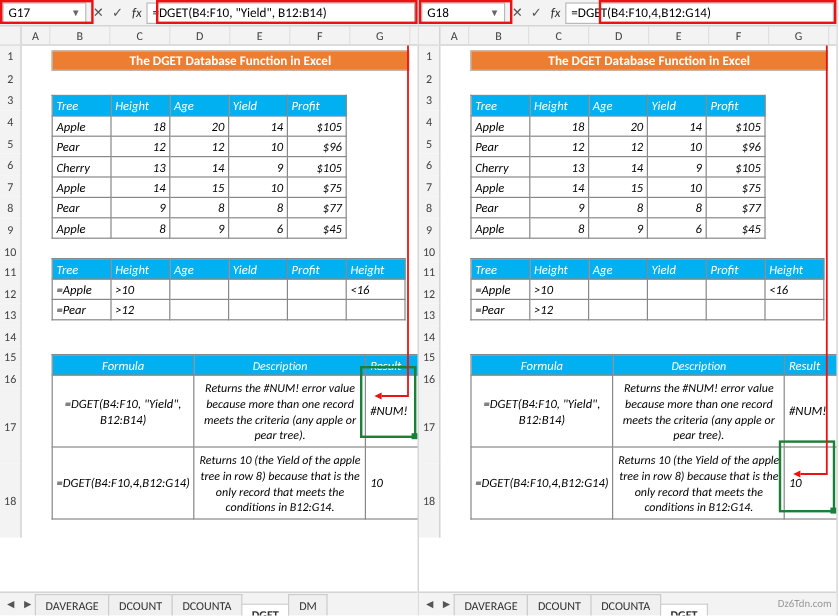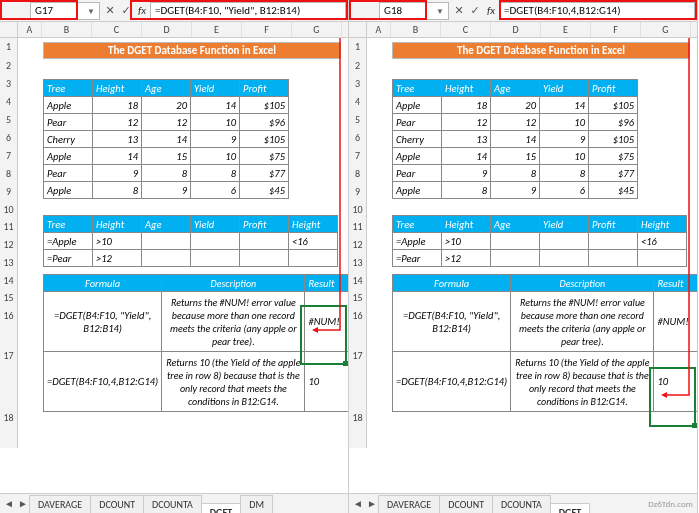--- a/index.html
+++ b/index.html
@@ -21,21 +21,20 @@
     display: flex;
     flex-direction: column;
   }
   .fbar {
     display: flex;
     align-items: center;
     height: 22px;
     border-bottom: 1px solid #ccc;
     background: #f3f3f3;
     position: relative;
-    padding-left: 28px;
   }
   .namebox {
     width: 70px;
     height: 18px;
     background: #fff;
     border: 1px solid #b8b8b8;
     margin: 0 2px;
     padding: 0 4px;
     line-height: 16px;
     display: flex;
@@ -130,21 +129,21 @@
   }
   table.data .num { text-align: right; }
 
   .tbl1 { left: 25px; top: 41px; }
   .tbl1 td, .tbl1 th { width: 49px; }
   .tbl1 td:first-child, .tbl1 th:first-child { width: 49px; }
 
   .tbl2 { left: 25px; top: 177px; }
   .tbl2 td, .tbl2 th { width: 49px; }
 
-  .tbl3 { left: 25px; top: 236px; width: 310px; }
+  .tbl3 { left: 25px; top: 257px; width: 310px; }
   .tbl3 td, .tbl3 th { }
   .tbl3 .c-form { width: 96px; text-align:center; }
   .tbl3 .c-desc { width: 148px; text-align:center; font-size:10px; }
   .tbl3 .c-res  { width: 48px; text-align:left; }
   .tbl3 tbody td { height: 60px; vertical-align: middle; }
 
   .sel-g17 {
     position: absolute;
     border: 2px solid #1a7f37;
     right: 1px;

